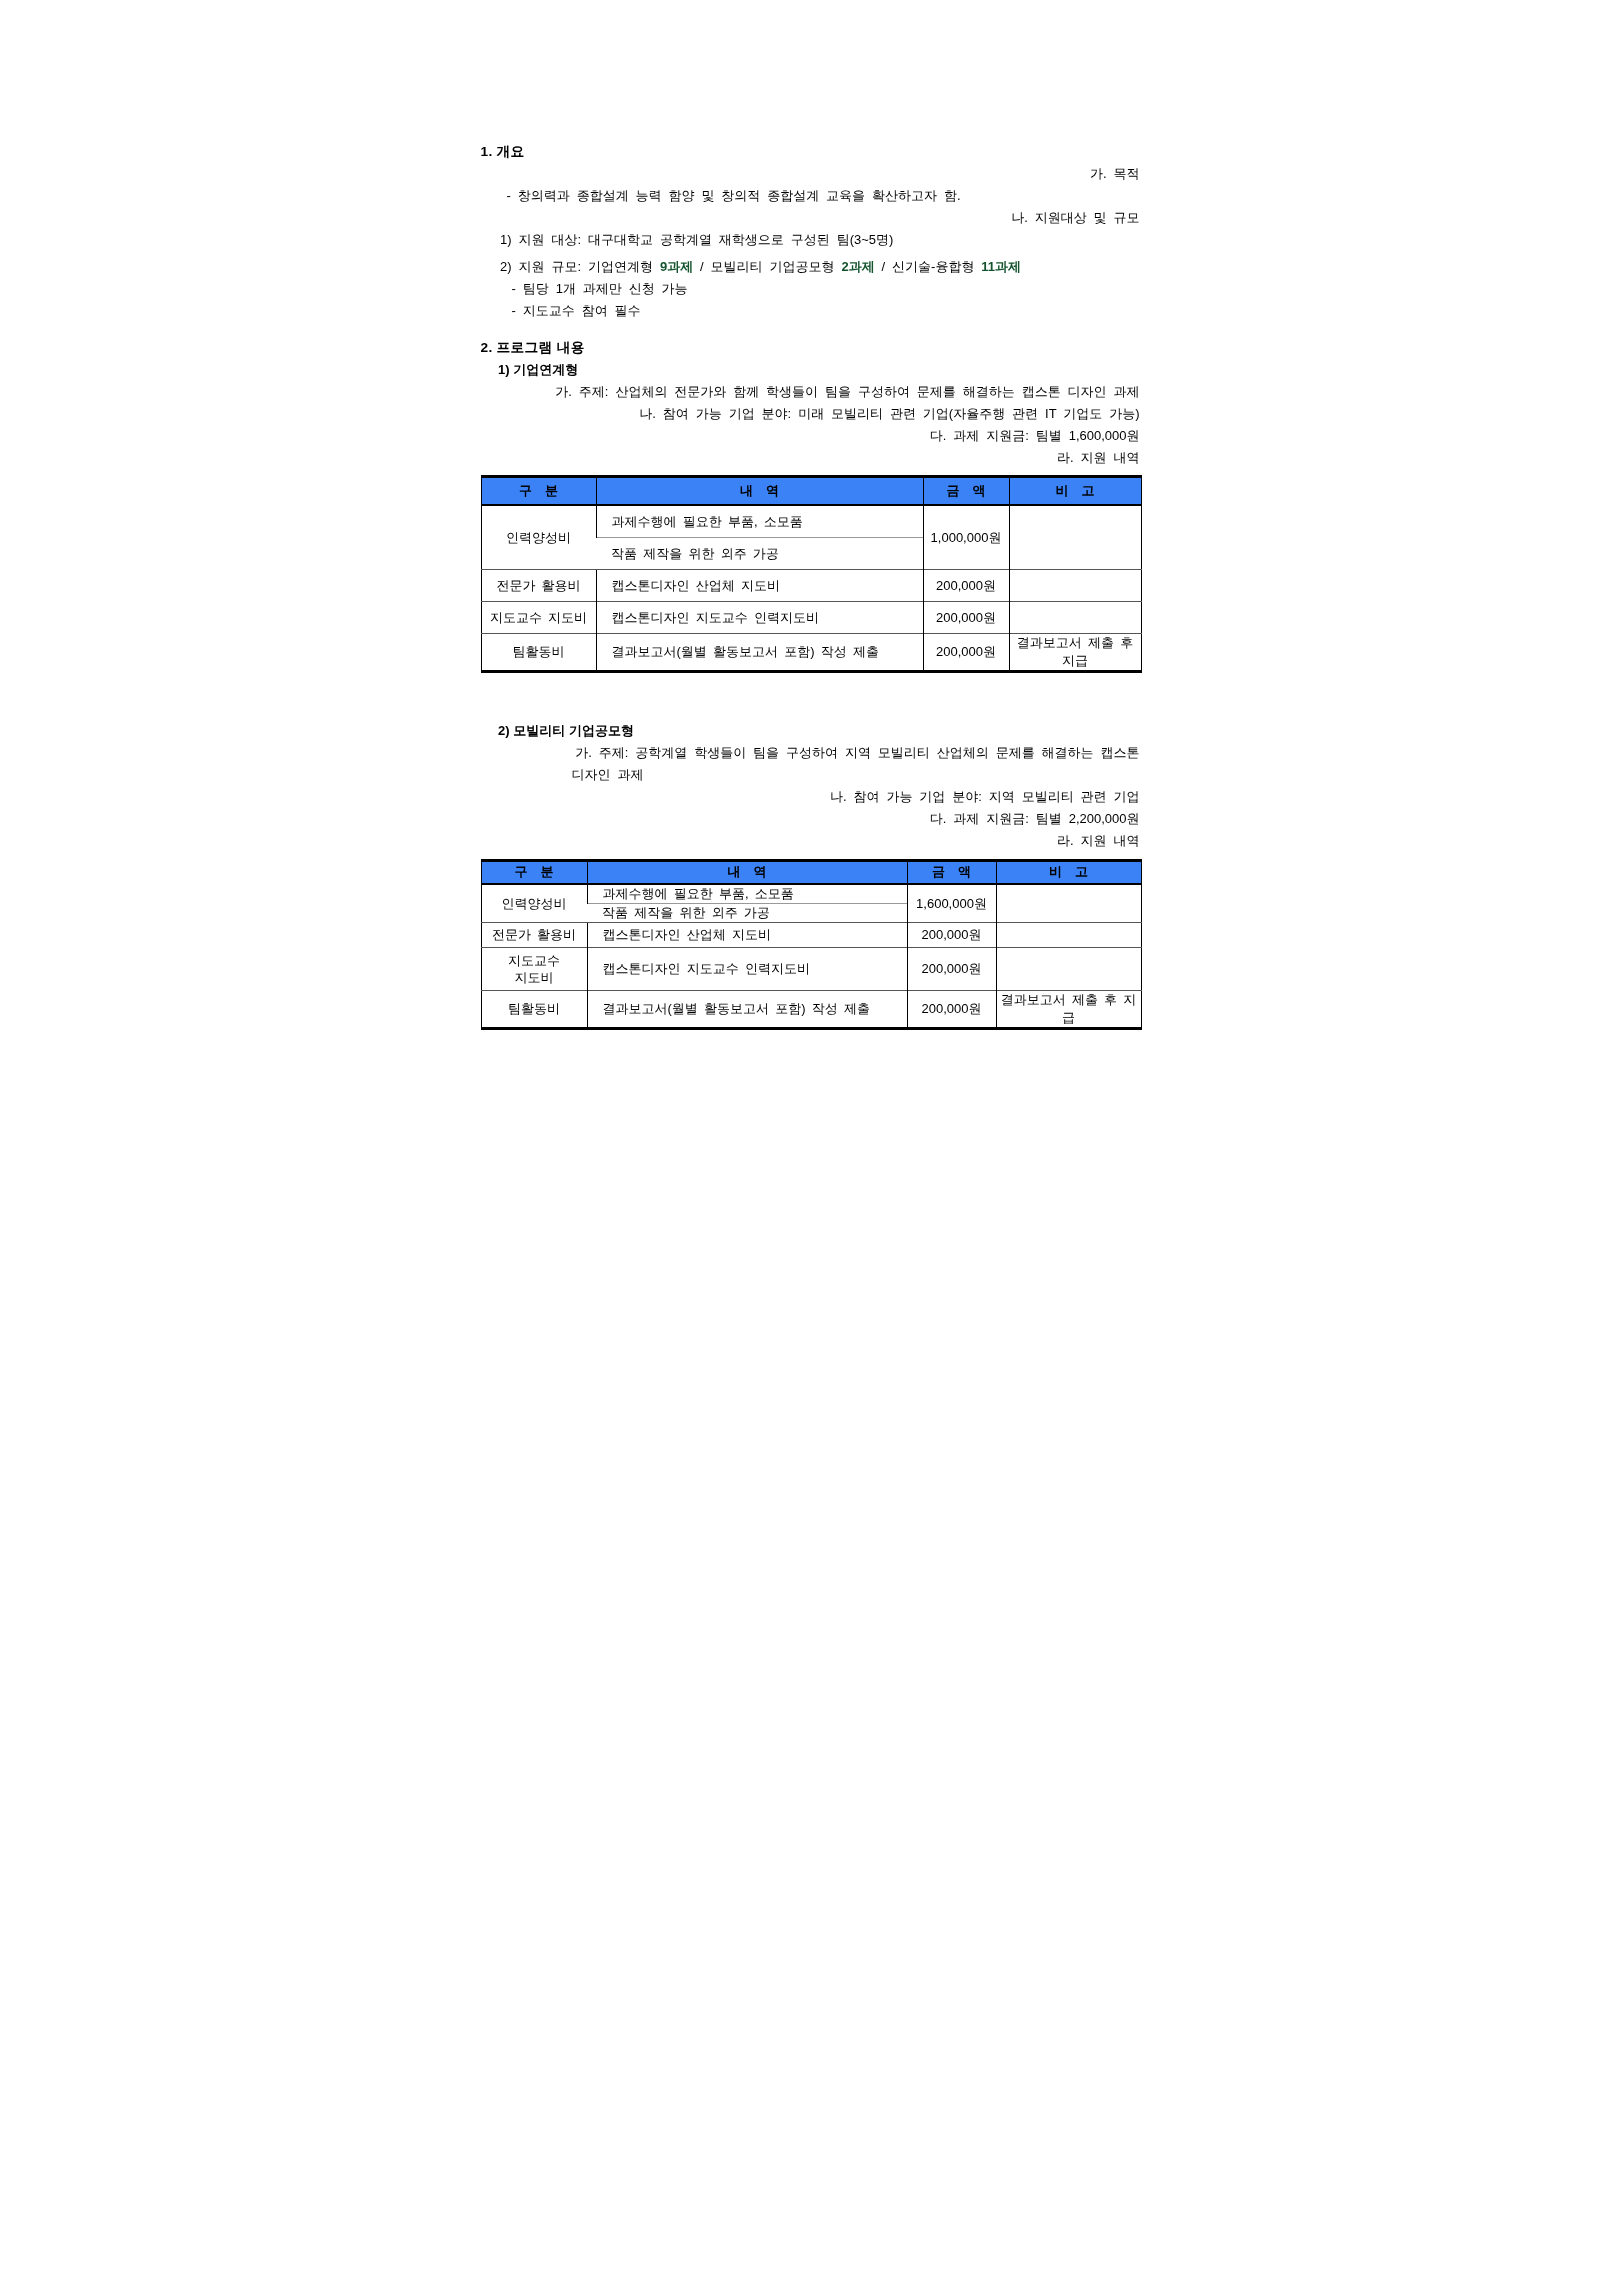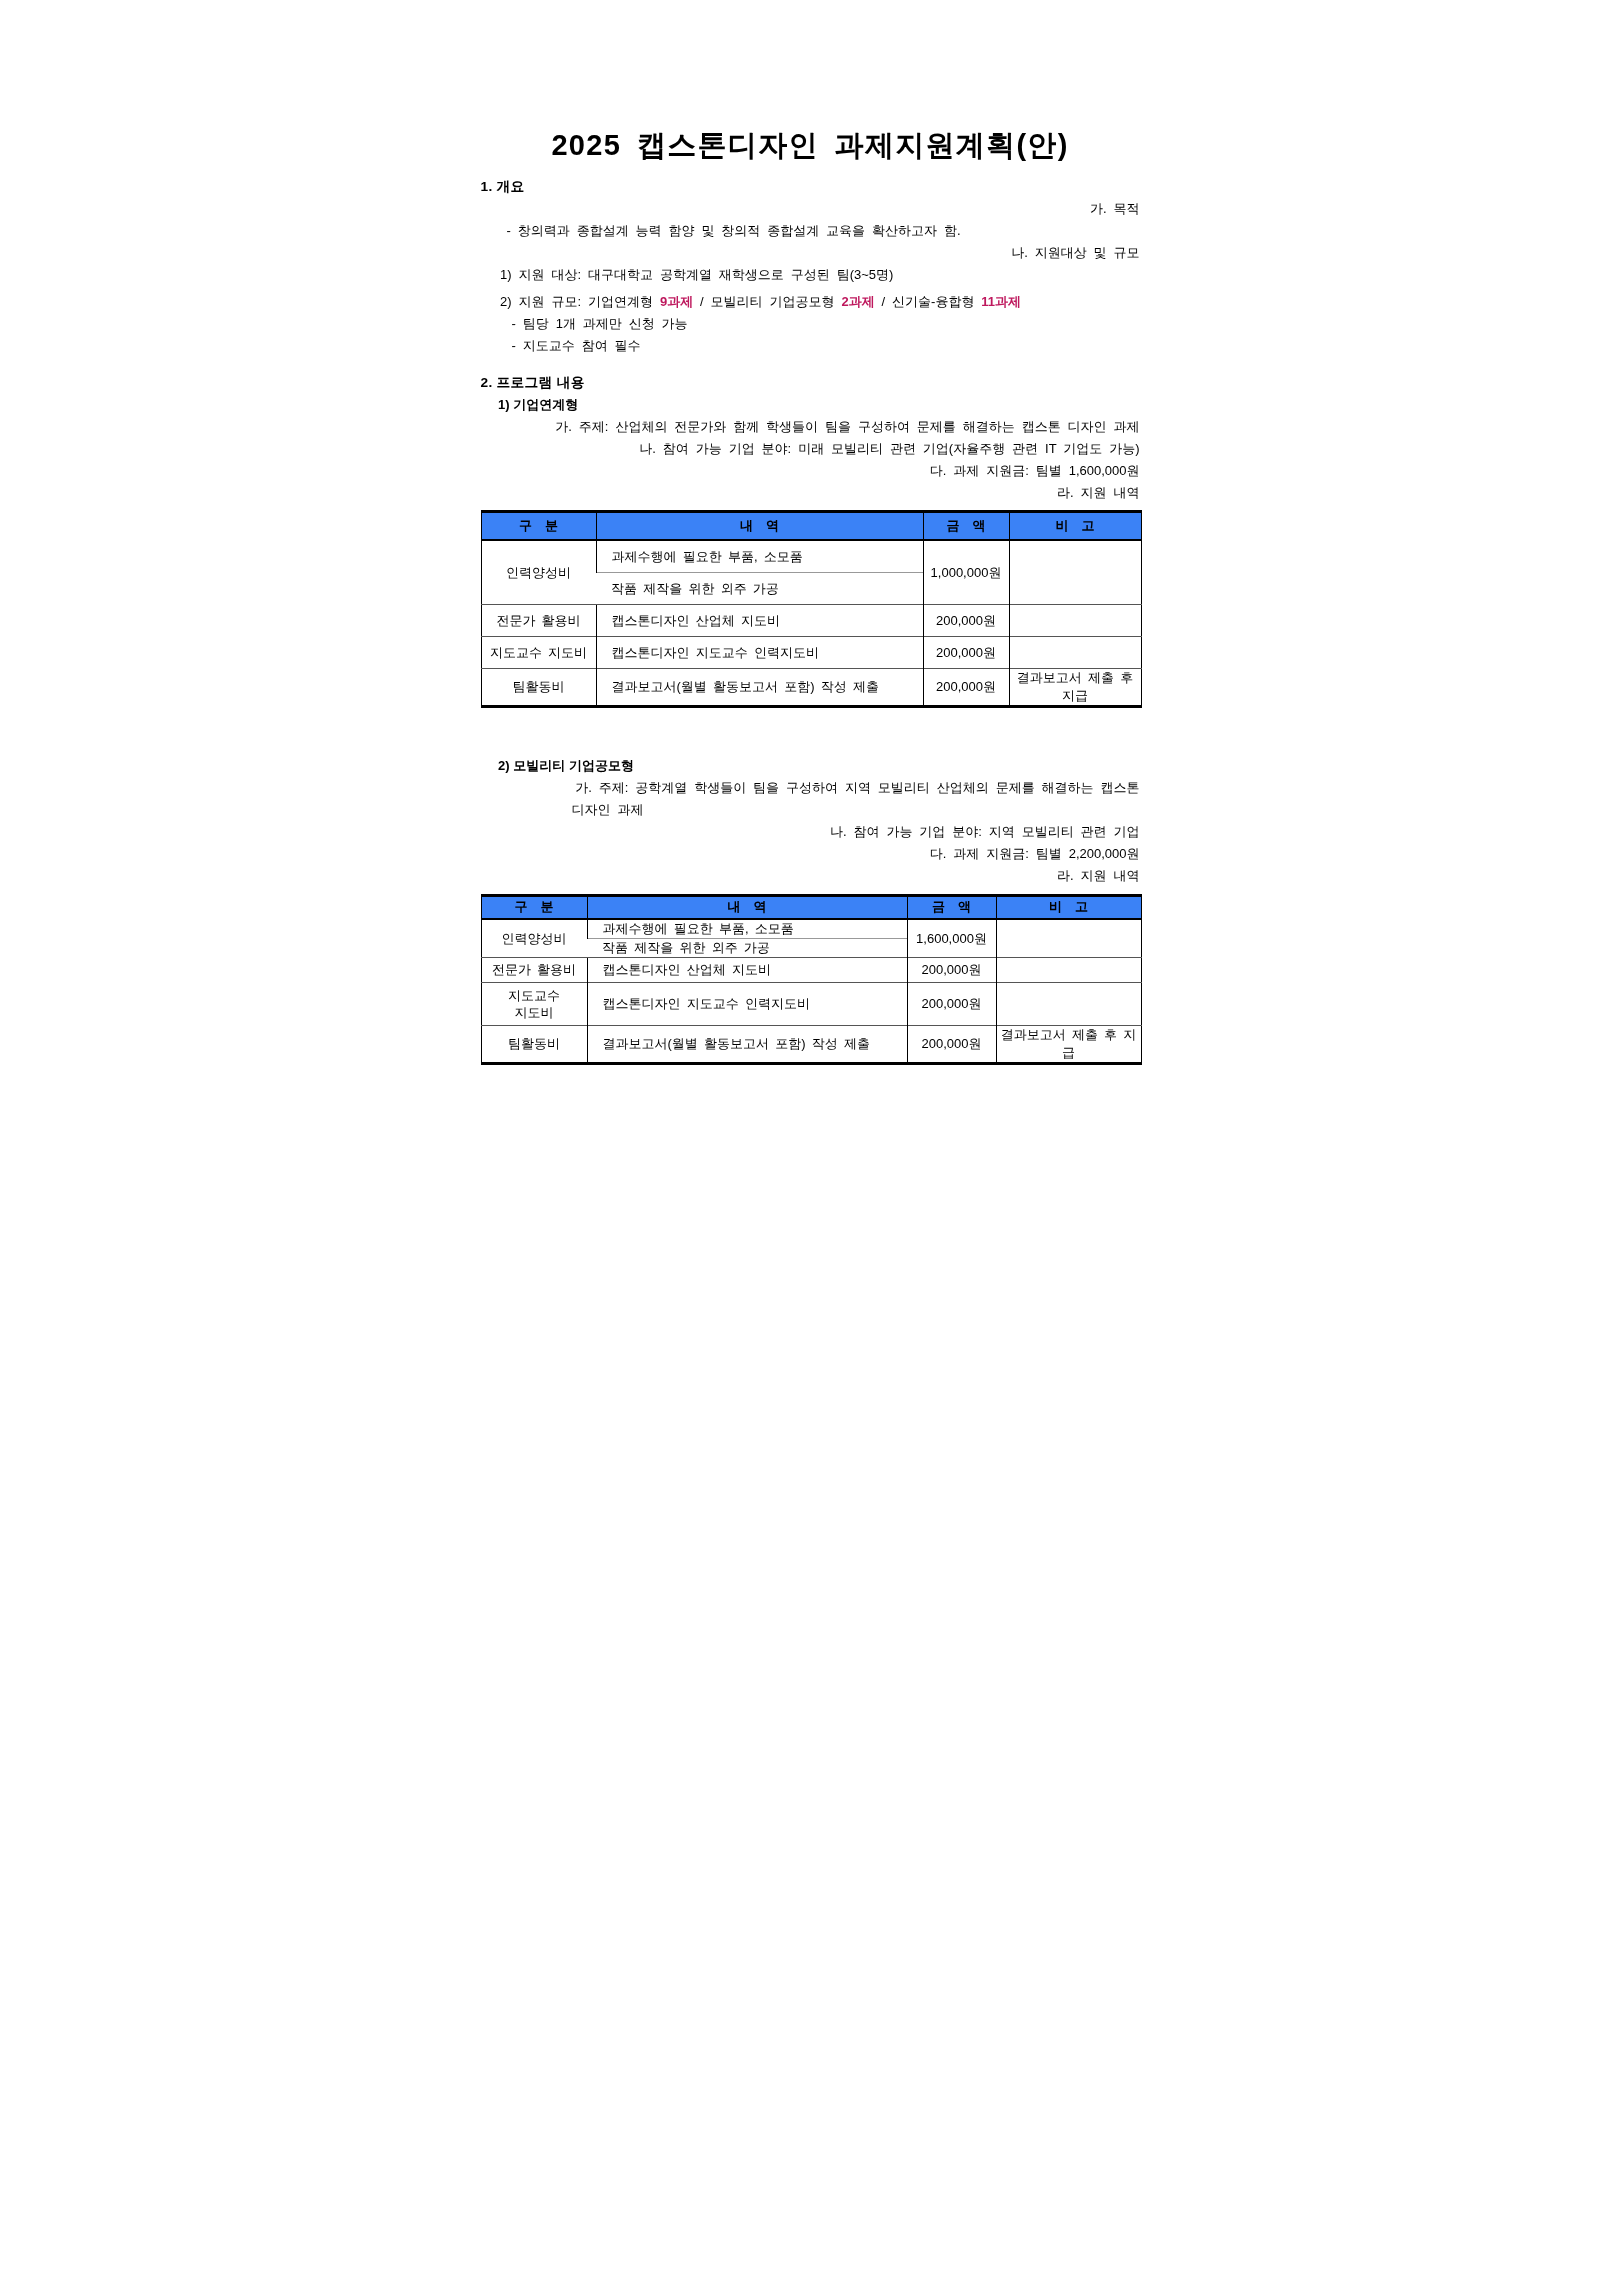--- a/index.html
+++ b/index.html
@@ -30,21 +30,21 @@
   .ind-dash2{ padding-left:31px;  }
   .ind-cont { padding-left:91px; }
   .ind-sub  { padding-left:17.6px;  }
 
   .mt-title { margin-top:13px; }
   .mt-scale { margin-top:4.6px;  }
   .mt-sec2  { margin-top:15px; }
   .mt-type2 { margin-top:47px; }
   .mt-tbl   { margin-top:6.5px; }
 
-  .red { color:#be185d; font-weight:bold; }
+  .red { color:#14532d; font-weight:bold; }
 
   table.tbl {
     width:660px; border-collapse:collapse; table-layout:fixed;
     font-size:13px;
     border-left:1.3px solid #000; border-right:1.3px solid #000;
     border-top:3.3px solid #000; border-bottom:3.3px solid #000;
   }
   .tbl th {
     background:#3b82f6; font-weight:bold; text-align:center;
     border-bottom:2px double #000; padding:0;
@@ -63,21 +63,20 @@
   .t2 tr.sub td { height:17.6px; }
   .t2 tr.mid td { height:23.5px; }
   .t2 tr.tall td { height:42px; }
 </style>
 </head>
 <body>
 
 <div class="page">
   <div class="doc">
 
-    <div class="title">2025 캡스톤디자인 과제지원계획(안)</div>
 
     <div class="sec-heading mt-title">1. 개요</div>
     <div class="line ind-a">가. 목적</div>
     <div class="line ind-dash1">- 창의력과 종합설계 능력 함양 및 창의적 종합설계 교육을 확산하고자 함.</div>
     <div class="line ind-a">나. 지원대상 및 규모</div>
     <div class="line ind-num">1) 지원 대상: 대구대학교 공학계열 재학생으로 구성된 팀(3~5명)</div>
     <div class="line ind-num mt-scale">
       <span>2) 지원 규모: 기업연계형 </span><span class="red">9과제</span><span> / 모빌리티 기업공모형 </span><span class="red">2과제</span><span> / 신기술-융합형 </span><span class="red">11과제</span>
     </div>
     <div class="line ind-dash2">- 팀당 1개 과제만 신청 가능</div>

